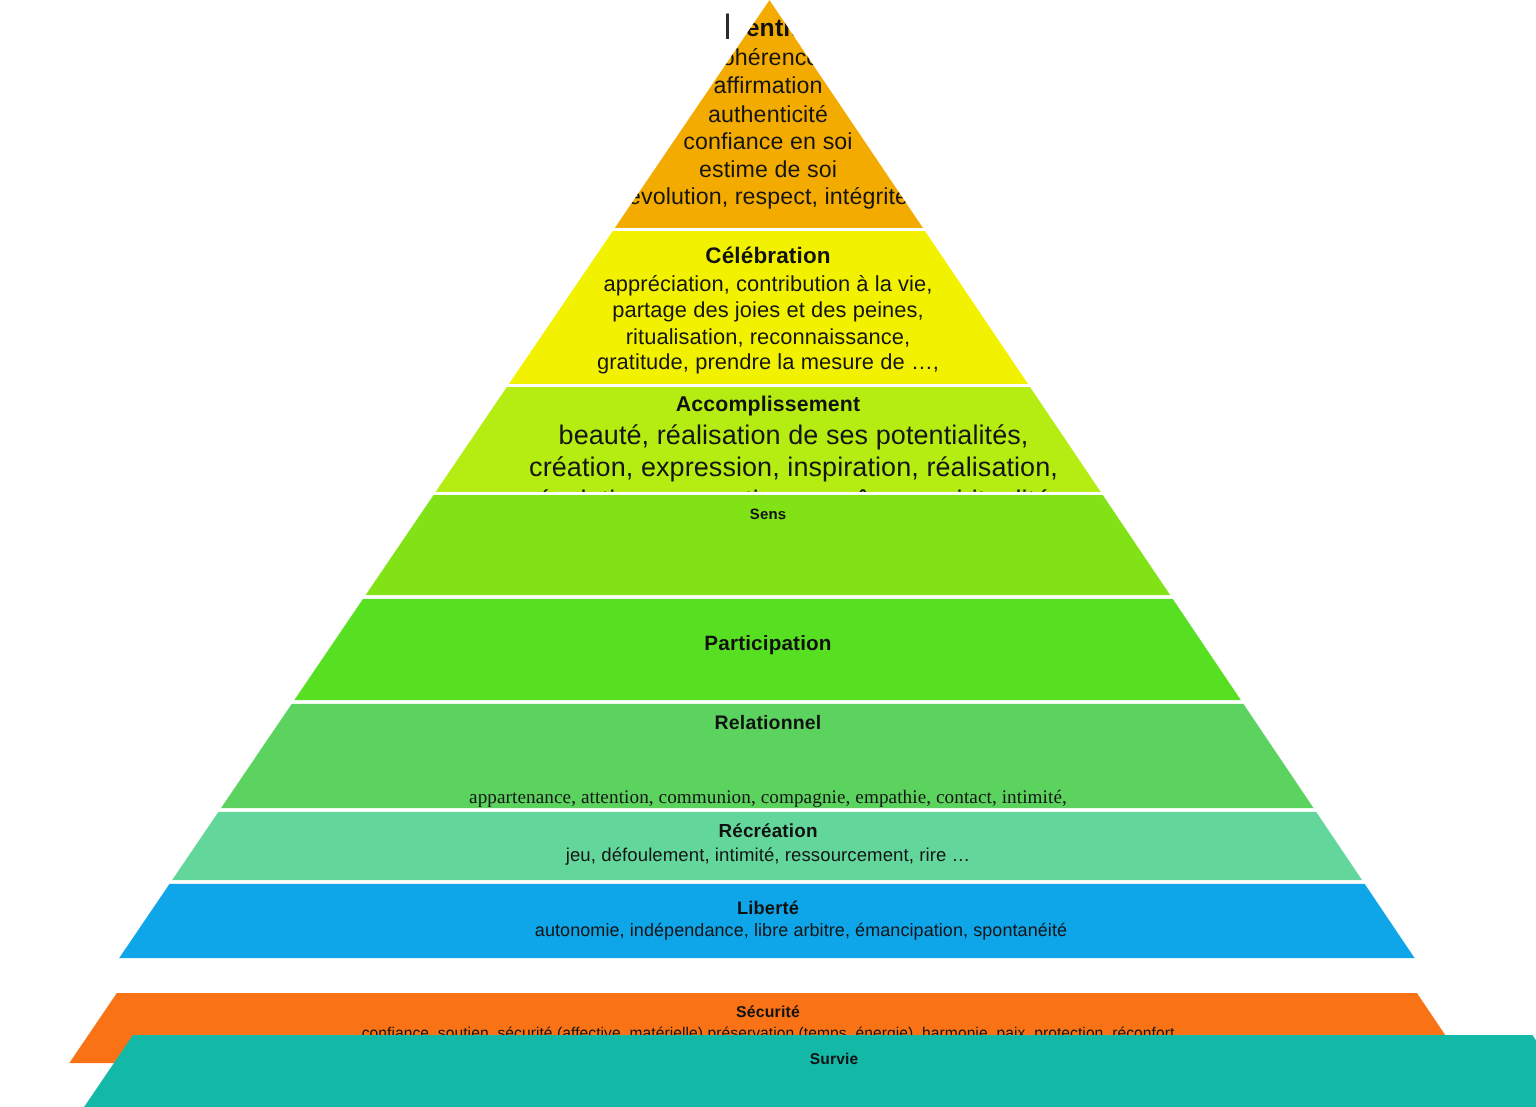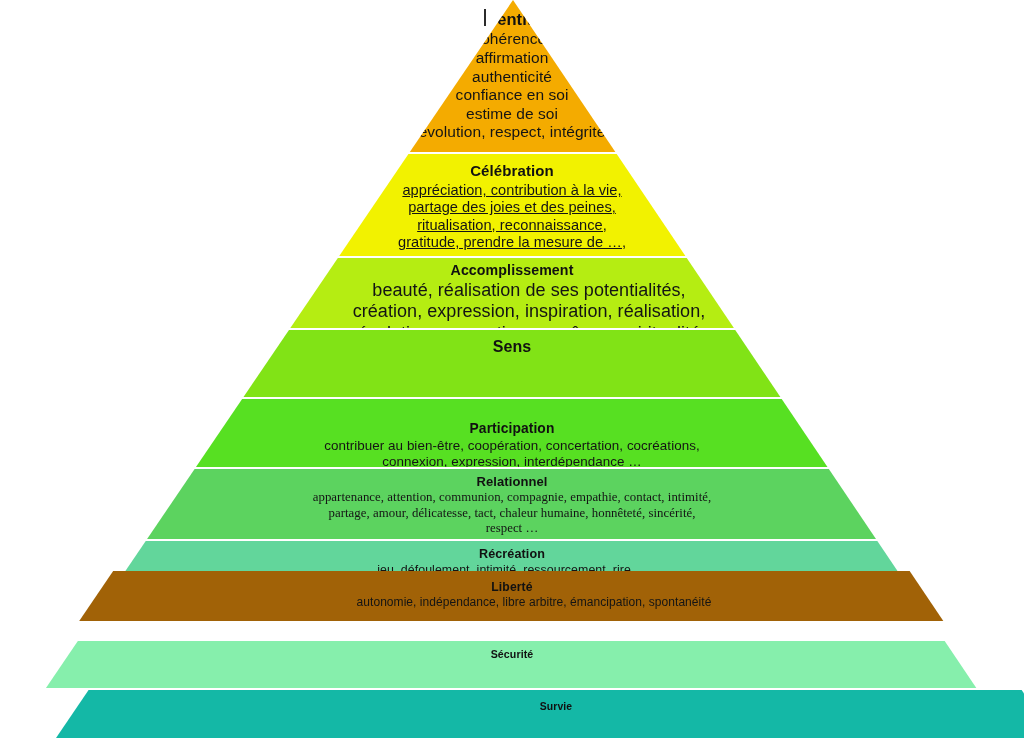--- a/index.html
+++ b/index.html
@@ -52,39 +52,39 @@
   
 
   
   #band-0 { top: 0px;   height: 152px; }
   #band-0 .title { font-size: 16.5px; padding-top: 10px; }
   #band-0 .items { font-size: 15.5px; padding-top: 1px; }
 
   
   #band-1 { top: 154px; height: 102px; }
   #band-1 .title { font-size: 15px; padding-top: 8px; }
-  #band-1 .items { font-size: 14.6px; padding-top: 2px; text-decoration: underline; }
+  #band-1 .items { font-size: 14.6px; padding-top: 2px; }
 
   
   #band-2 { top: 258px; height: 70px; }
   #band-2 .title { font-size: 14.2px; padding-top: 4px; }
   #band-2 .items { font-size: 18px; padding-top: 1px; margin-left: 34px; }
 
   
   #band-3 { top: 330px; height: 67px; }
-  #band-3 .title { font-size: 16px; padding-top: 8px; }
+  #band-3 .title { font-size: 10px; padding-top: 8px; }
   #band-3 .items { font-size: 13.6px; padding-top: 1px; }
 
   
   #band-4 { top: 399px; height: 68px; }
   #band-4 .title { font-size: 13.8px; padding-top: 22px; }
   #band-4 .items { font-size: 13.4px; padding-top: 1px; }
 
   
-  #band-5 { top: 469px; height: 70px; }
+  #band-5 { top: 469px; height: 70px; gap: 34px; }
   #band-5 .title { font-size: 13px; padding-top: 5px; }
   #band-5 .items { font-size: 12.8px; padding-top: 1px; font-family: Liberation Serif, serif; }
 
   
   #band-6 { top: 541px; height: 46px; }
   #band-6 .title { font-size: 12.6px; padding-top: 6px; }
   #band-6 .items { font-size: 12.4px; padding-top: 1px; }
 
   
   #band-7 { top: 589px; height: 50px; }
@@ -140,43 +140,42 @@
 création, expression, inspiration, réalisation,
 évolution, apprentissage, rêves, spiritualité</div>
   </div>
 
   <div class="band" id="band-3" style="clip-path: polygon(28.22% 0px, 71.8% 0px, 76.207% 100%, 23.779% 100%); background: rgb(129, 227, 22); height: 67px; top: 330px;">
     <div class="title">Sens</div>
   </div>
 
   <div class="band" id="band-4" style="clip-path: polygon(23.646% 0px, 76.338% 0px, 80.81% 100%, 19.138% 100%); background: rgb(87, 224, 34); height: 68px; top: 399px;">
     <div class="title">Participation</div>
-    <div class="items">contribuer au bien-être, coopération, concertation, cocréations,
-connexion, expression, interdépendance …</div>
   </div>
 
   <div class="band" id="band-5" style="clip-path: polygon(19.005% 0px, 80.942% 0px, 85.545% 100%, 14.365% 100%); background: rgb(92, 211, 95); height: 70px; top: 469px;">
     <div class="title">Relationnel</div>
     <div class="items">appartenance, attention, communion, compagnie, empathie, contact, intimité,
 partage, amour, délicatesse, tact, chaleur humaine, honnêteté, sincérité,
 respect …</div>
   </div>
 
   <div class="band" id="band-6" style="clip-path: polygon(14.232% 0px, 85.677% 0px, 88.702% 100%, 11.182% 100%); background: rgb(98, 214, 155); height: 46px; top: 541px;">
     <div class="title">Récréation</div>
     <div class="items">jeu, défoulement, intimité, ressourcement, rire …</div>
   </div>
 
-  <div class="band" id="band-7" style="clip-path: polygon(11.05% 0px, 88.834% 0px, 92.122% 100%, 7.735% 100%); background: #a16207; height: 50px; top: 571px;">
+  <div class="band" id="band-7" style="clip-path: polygon(11.05% 0px, 88.834% 0px, 92.122% 100%, 7.735% 100%); background: #0ea5e9; height: 50px; top: 589px;">
     <div class="title">Liberté</div>
     <div class="items">autonomie, indépendance, libre arbitre, émancipation, spontanéité</div>
   </div>
 
-  <div class="band" id="band-8" style="clip-path: polygon(7.602% 0px, 92.254% 0px, 95.345% 100%, 4.487% 100%); background: #86efac; height: 47px; top: 641px;">
+  <div class="band" id="band-8" style="clip-path: polygon(7.602% 0px, 92.254% 0px, 95.345% 100%, 4.487% 100%); background: #f97316; height: 47px; top: 662px;">
     <div class="title">Sécurité</div>
+    <div class="items">confiance, soutien, sécurité (affective, matérielle) préservation (temps, énergie), harmonie, paix, protection, réconfort</div>
   </div>
 
   <div class="band" id="band-9" style="clip-path: polygon(4.354% 0px, 95.476% 0px, 98.633% 100%, 1.172% 100%); background: #14b8a6; height: 48px; top: 690px; margin-left: 44px;">
     <div class="title">Survie</div>
   </div>
 
   <div class="caret"></div>
 </div>
 
 </body></html>

